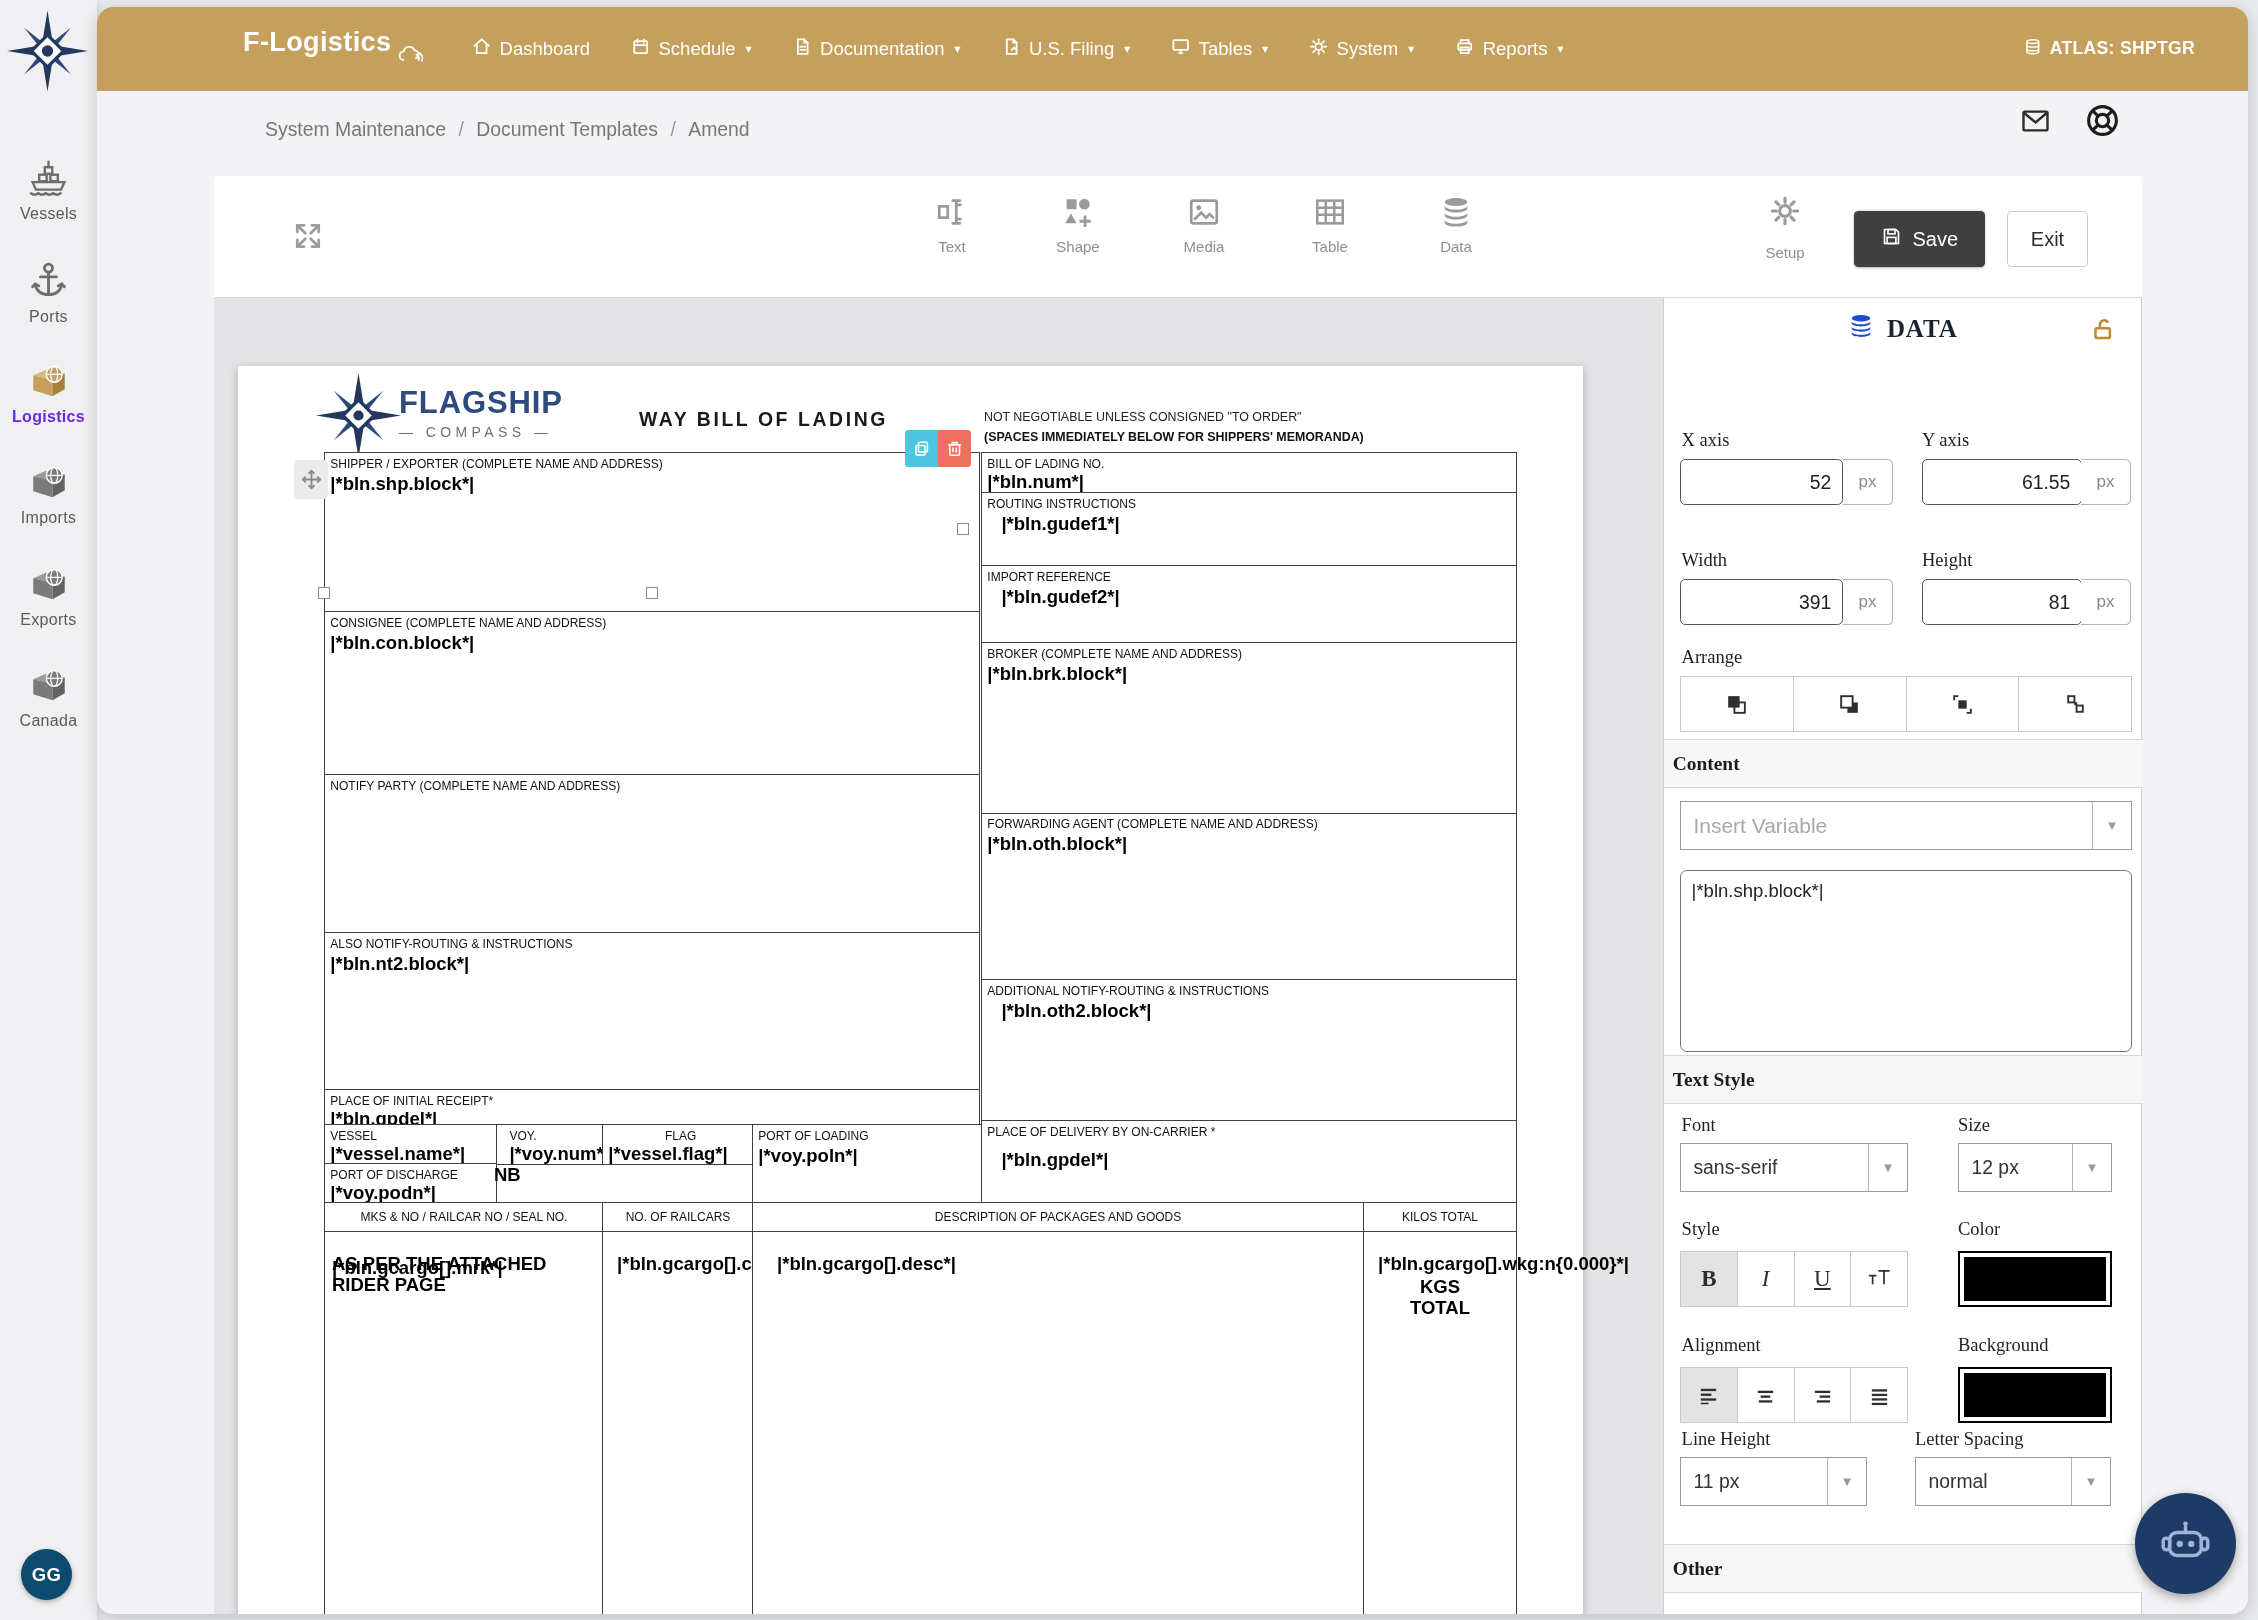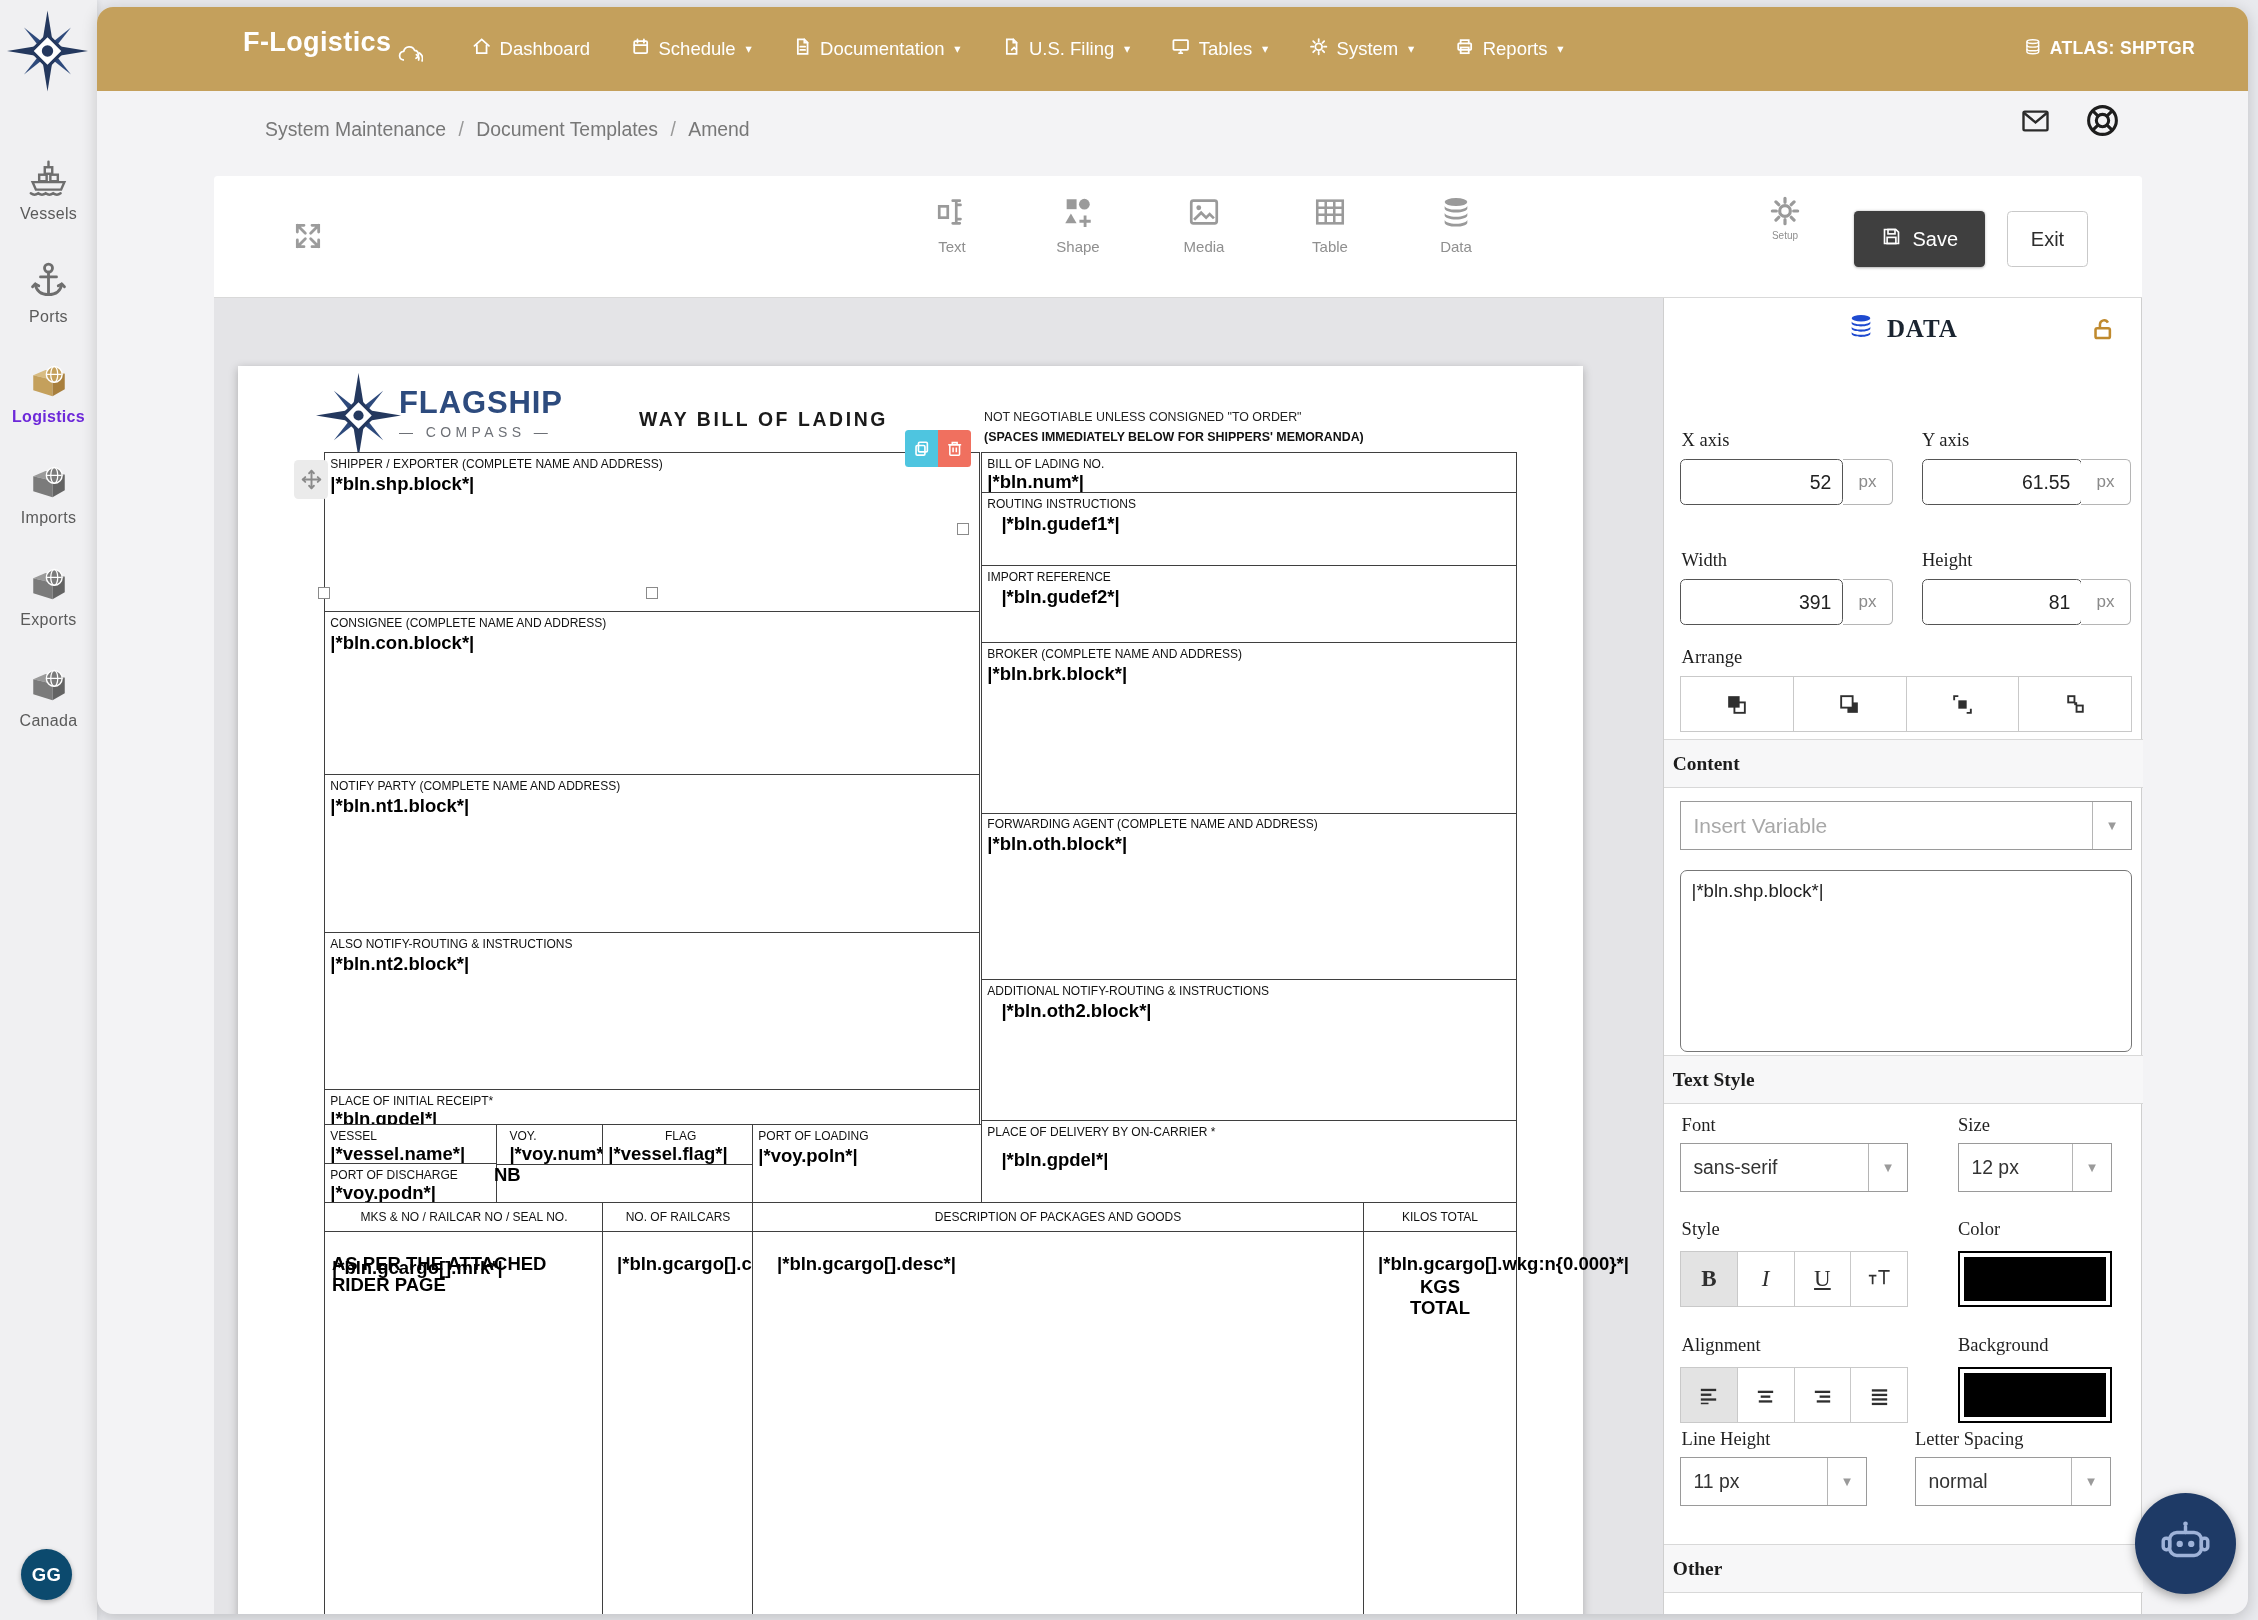--- a/index.html
+++ b/index.html
@@ -28,21 +28,21 @@
   .crumbs{position:absolute;left:168px;top:26.5px;font-size:19.4px;color:#777;display:flex;gap:12.4px;}
   .crumbs .sep{color:#999;}
   .crumb-ico{position:absolute;cursor:pointer;}
   
   .toolbar{position:absolute;left:117px;top:169px;width:1928px;height:122px;background:#fff;border-bottom:1.8px solid #d9d9d9;border-radius:3.5px 3.5px 0 0;}
   .tb-expand{position:absolute;left:78px;top:44px;color:#9c9c9c;cursor:pointer;}
   .tb-tools{position:absolute;left:706px;top:19.4px;display:flex;gap:62px;}
   .tb-tool{width:64px;text-align:center;color:#9a9a9a;cursor:pointer;}
   .tb-tool .lbl{display:block;font-size:15px;margin-top:5.3px;color:#8f8f8f;}
   .tb-setup{position:absolute;left:1539px;top:19.4px;width:64px;text-align:center;color:#9a9a9a;cursor:pointer;}
-  .tb-setup .lbl{display:block;font-size:10px;margin-top:0;color:#8f8f8f;}
+  .tb-setup .lbl{display:block;font-size:15px;margin-top:14px;color:#8f8f8f;}
   .btn-save{position:absolute;left:1640px;top:35px;width:131px;height:56px;background:#3f3f3f;border-radius:4.4px;color:#fff;
     display:flex;align-items:center;justify-content:center;gap:10.6px;font-size:20px;cursor:pointer;box-shadow:0 0.9px 2.6px rgba(0,0,0,.3);}
   .btn-exit{position:absolute;left:1793px;top:35px;width:81px;height:56px;background:#fff;border:1.8px solid #c9c9c9;border-radius:4.4px;color:#2e2e2e;
     display:flex;align-items:center;justify-content:center;font-size:20px;cursor:pointer;}
   
   .canvas{position:absolute;left:117px;top:291px;width:1449px;height:1316px;background:#e4e4e7;overflow:hidden;}
   .doc{position:absolute;left:24px;top:68px;width:1345px;height:1262px;background:#fff;box-shadow:0 1.8px 8.8px rgba(0,0,0,.25);}
   .doc-title{position:absolute;left:401px;top:42px;font-size:19.4px;font-weight:bold;letter-spacing:2.6px;color:#1a1a1a;}
   .doc-note1{position:absolute;left:746px;top:44px;font-size:12.4px;color:#222;}
   .doc-note2{position:absolute;left:746px;top:64px;font-size:12.4px;font-weight:bold;color:#111;}
@@ -404,21 +404,20 @@
         <div class="fbox" style="left:86px;top:86px;width:656px;height:161px">
           <span class="flabel">SHIPPER / EXPORTER (COMPLETE NAME AND ADDRESS)</span>
           <span class="fval">|*bln.shp.block*|</span>
         </div>
         <div class="fbox" style="left:86px;top:245px;width:656px;height:164px">
           <span class="flabel">CONSIGNEE (COMPLETE NAME AND ADDRESS)</span>
           <span class="fval">|*bln.con.block*|</span>
         </div>
         <div class="fbox" style="left:86px;top:408px;width:656px;height:161px">
           <span class="flabel">NOTIFY PARTY (COMPLETE NAME AND ADDRESS)</span>
-          <span class="fval">|*bln.nt1.block*|</span>
         </div>
         <div class="fbox" style="left:86px;top:566px;width:656px;height:159px">
           <span class="flabel">ALSO NOTIFY-ROUTING &amp; INSTRUCTIONS</span>
           <span class="fval">|*bln.nt2.block*|</span>
         </div>
         <div class="fbox" style="left:86px;top:723px;width:656px;height:36px">
           <span class="flabel">PLACE OF INITIAL RECEIPT*</span>
           <span class="fval" style="padding-top:0">|*bln.gpdel*|</span>
         </div>
         <div class="fbox" style="left:86px;top:758px;width:173px;height:41px">

